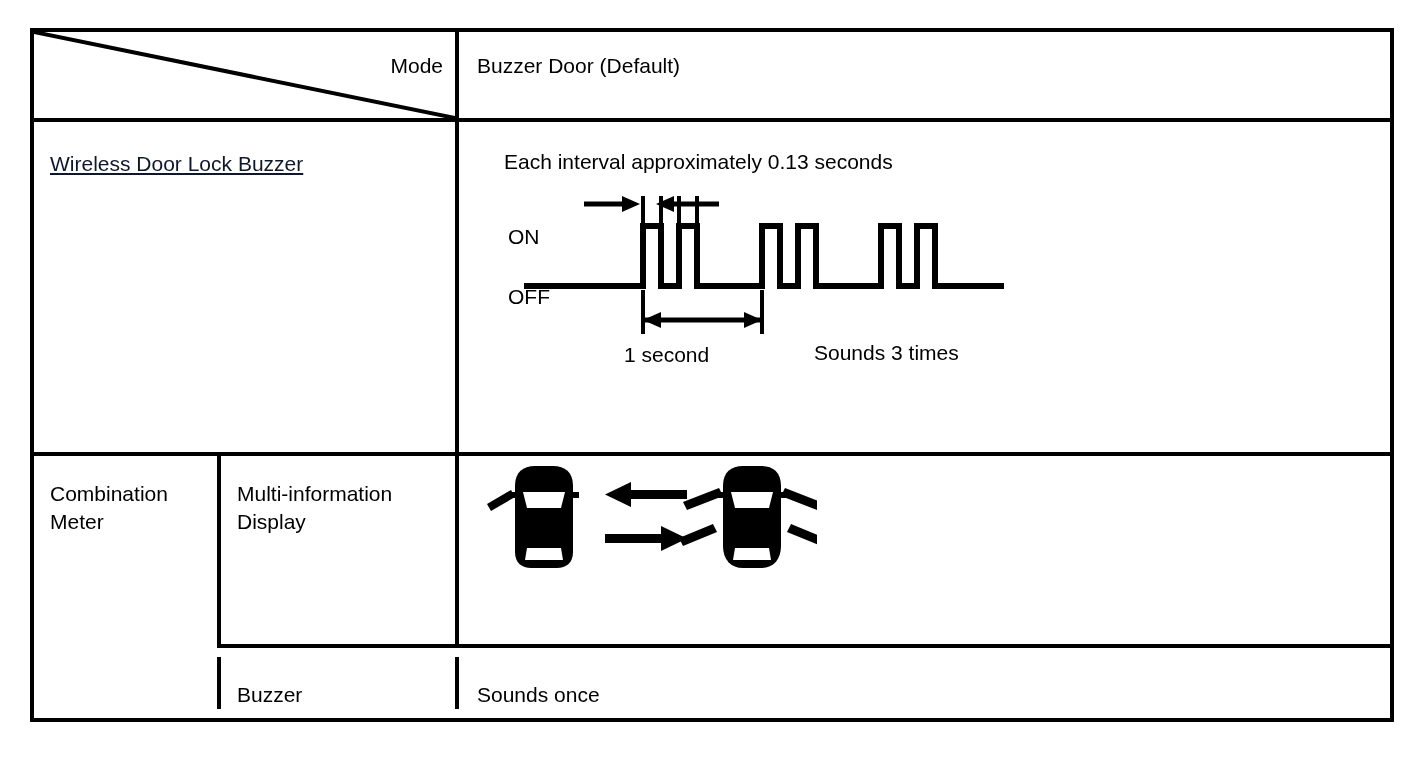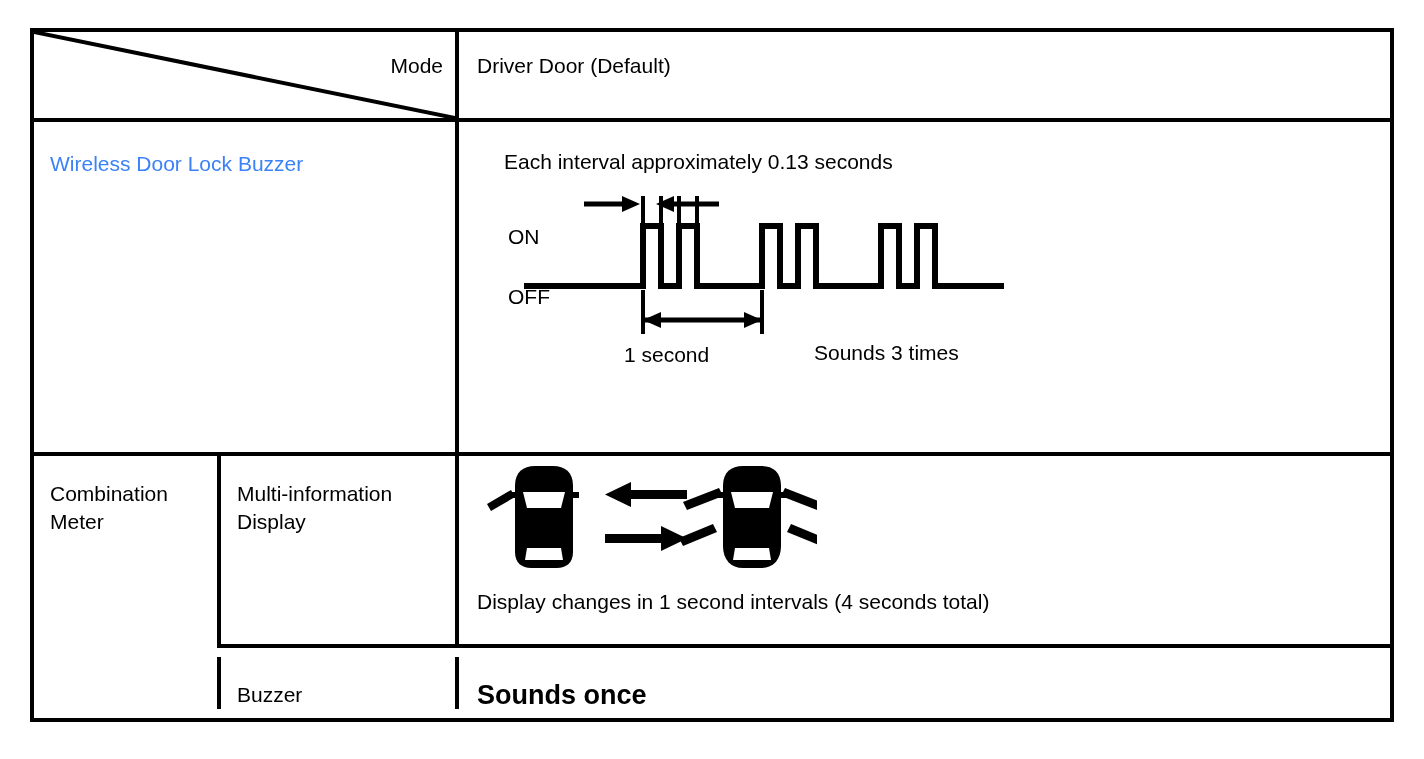--- a/index.html
+++ b/index.html
@@ -50,22 +50,23 @@
     box-sizing: border-box;
     position: relative;
     padding: 0;
   }              
   .col-ab { width: 421px; }
   .col-c { flex: 1 1 auto; border-left: 4px solid #000; }
 
   .cell-text {
     font-size: 21px;
     line-height: 28px;
-    color: #3b82f6;
+    color: #0f172a;
     white-space: pre-line;
+    text-decoration: underline;
   }
 
   
   .header-diag-cell { position: relative; }
   .diag-svg {
     position: absolute;
     left: 0; top: 0;
     width: 100%; height: 100%;
     display: block;
   }
@@ -155,43 +156,42 @@
   }
   .mid-note {
     position: absolute;
     left: 18px;
     bottom: 28px;
     font-size: 21px;
     line-height: 28px;
   }
   .bot-content-text {
     padding: 24px 0 0 18px;
-    font-size: 27px;
-    line-height: 28px;
-    font-weight: bold;
+    font-size: 21px;
+    line-height: 28px;
   }
 </style>
 </head>
 <body>
 
 <div class="page">
 
   <div class="spec-table">
 
     <div class="row row-header">
 
       <div class="cell col-ab header-diag-cell">
         <svg class="diag-svg" viewBox="0 0 421 86" preserveAspectRatio="none">
           <line x1="0" y1="0" x2="421" y2="86" stroke="#000" stroke-width="4"></line>
         </svg>
         <div class="mode-label">Mode</div>
       </div>
 
       <div class="cell col-c">
-        <div class="header-value">Driver Door (Default)</div>
+        <div class="header-value">Buzzer Door (Default)</div>
       </div>
     </div>
 
     <div class="row row-buzzer">
 
       <div class="cell col-ab">
         <div class="buzzer-label cell-text">Wireless Door Lock Buzzer</div>
       </div>
 
       <div class="cell col-c">
@@ -316,21 +316,20 @@
                   <rect x="300" y="28" width="10" height="6"></rect>
 
                   <polygon points="206,38 242,24 246,32 210,46"></polygon>
                   <polygon points="344,38 308,24 304,32 340,46"></polygon>
                   <polygon points="202,74 236,60 240,68 206,82"></polygon>
                   <polygon points="348,74 314,60 310,68 344,82"></polygon>
                 </g>
               </svg>
             </div>
 
-            <div class="mid-note">Display changes in 1 second intervals (4 seconds total)</div>
           </div>
         </div>
 
         <div class="subrow subrow-bot">
           <div class="sub-label">Buzzer</div>
           <div class="sub-content">
             <div class="bot-content-text">Sounds once</div>
           </div>
         </div>
 

